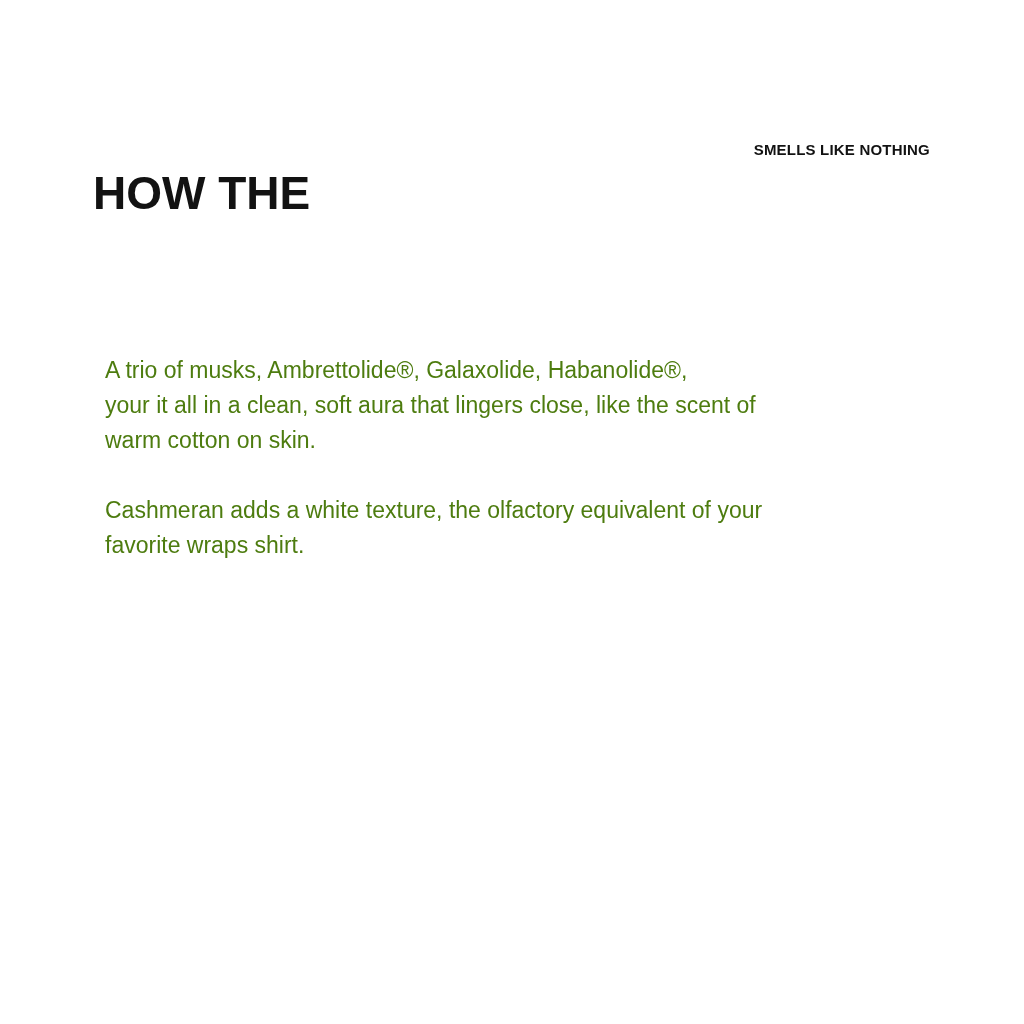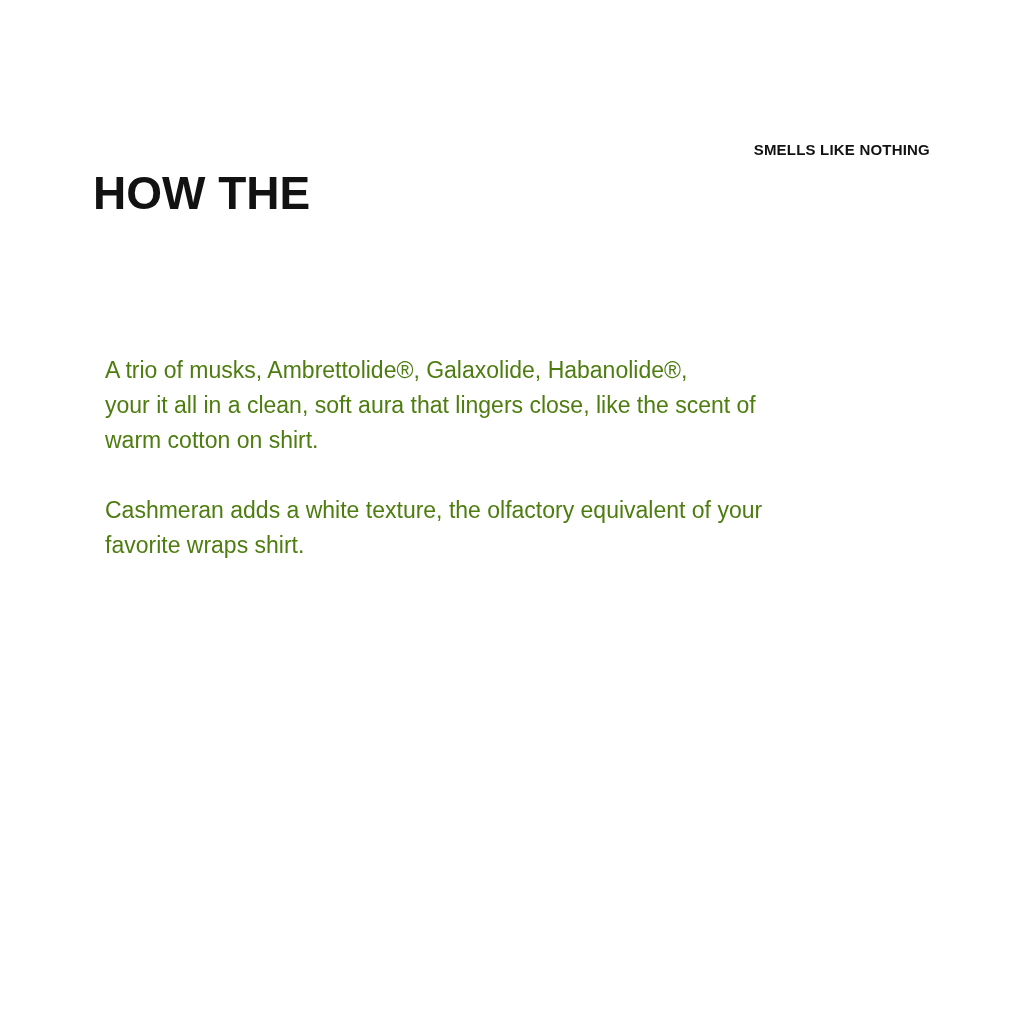--- a/index.html
+++ b/index.html
@@ -68,21 +68,21 @@
   <h1 class="headline">
     <div class="line">HOW THE</div>
   </h1>
 
   <div class="brand-label">SMELLS LIKE NOTHING</div>
 
   <div class="body-copy">
     <p class="paragraph">
       <span class="line">A trio of musks, Ambrettolide®, Galaxolide, Habanolide®,</span><br>
       <span class="line">your it all in a clean, soft aura that lingers close, like the scent of</span><br>
-      <span class="line">warm cotton on shirt.</span>
+      <span class="line">warm cotton on skin.</span>
     </p>
     <p class="paragraph">
       <span class="line">Cashmeran adds a white texture, the olfactory equivalent of your</span><br>
       <span class="line">favorite wraps shirt.</span>
     </p>
   </div>
 
 </div>
 
 </body></html>

